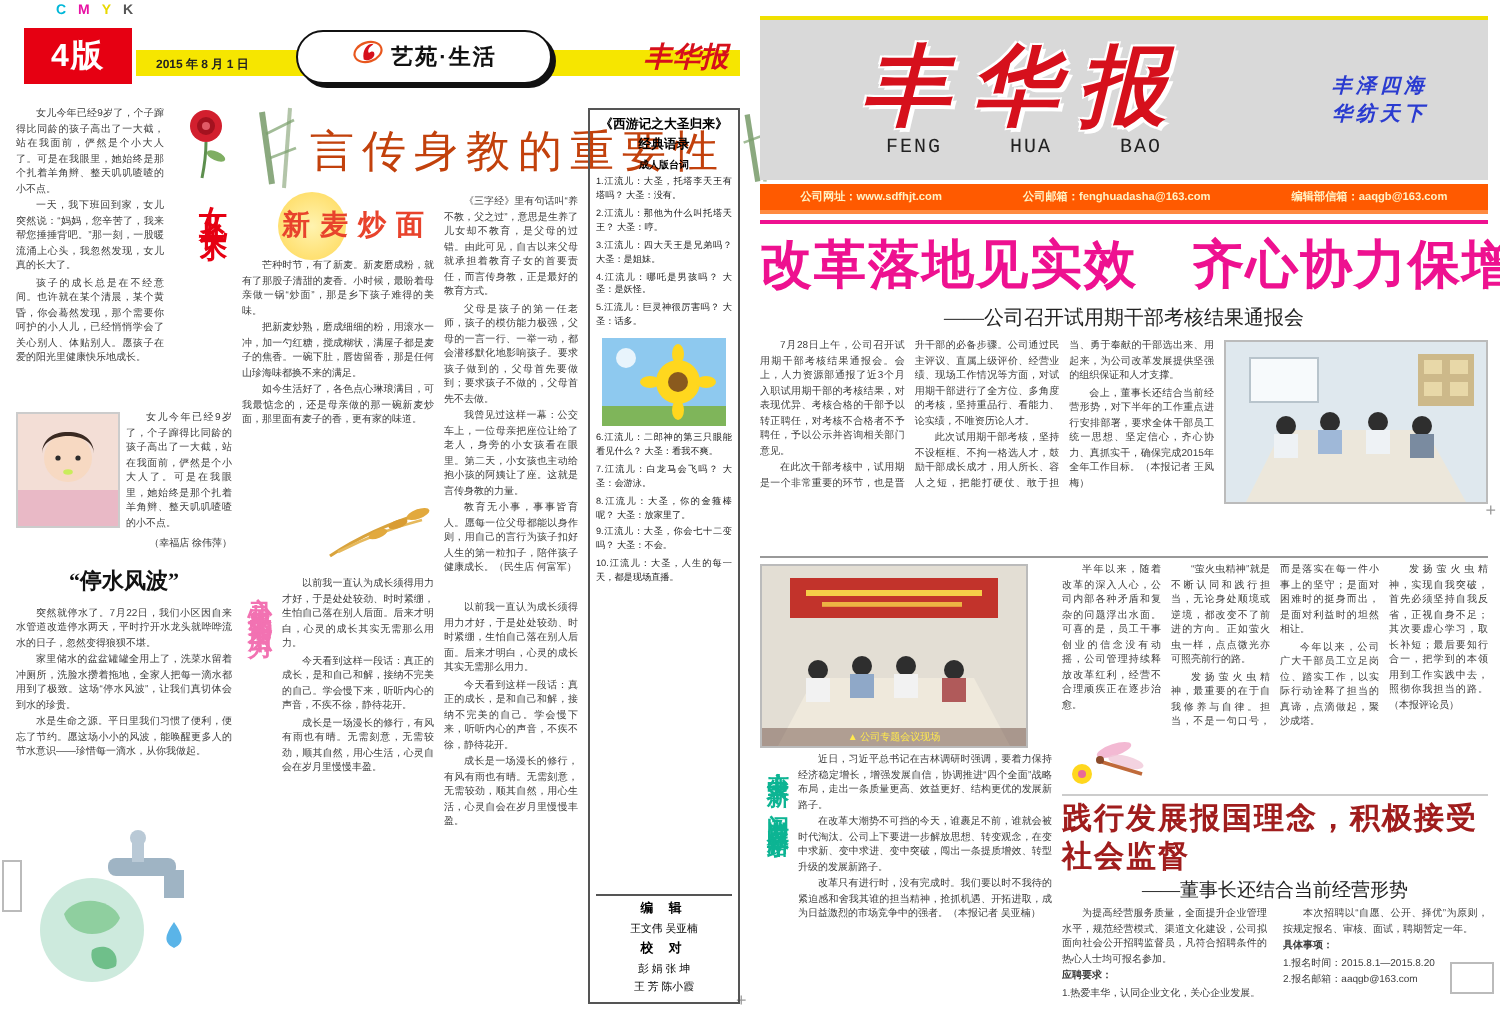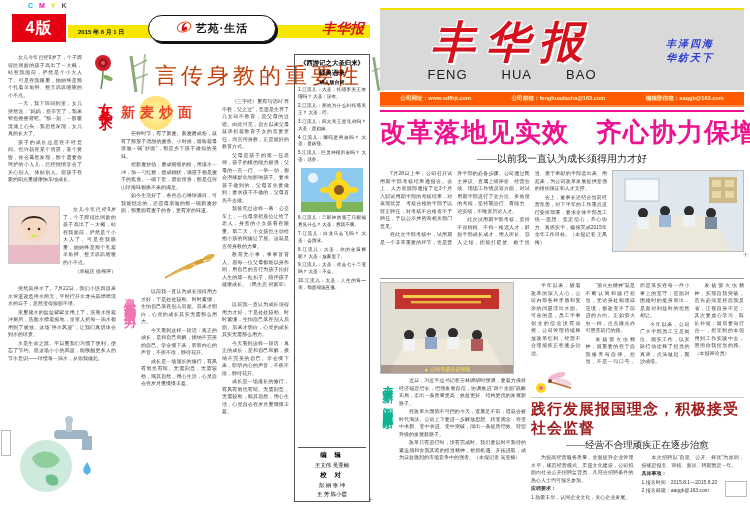--- a/index.html
+++ b/index.html
@@ -35,21 +35,21 @@
 .photorow .txt{flex:1;overflow:hidden}
 .girl{width:52px;height:58px;flex:none;border:1px solid #ccc}
 .waterbox{flex:1;margin-top:4px;display:flex;flex-direction:column;overflow:hidden}
 .wtitle{font-family:"Liberation Serif",serif;font-weight:bold;font-size:11px;text-align:center;line-height:1.6;color:#111;margin:4px 0 3px}
 .faucet{margin-top:auto;align-self:center}
 .midwrap{flex:1;display:flex;flex-direction:column;min-width:0}
 .titleband{height:44px;display:flex;align-items:center;justify-content:space-between}
 .maintitle{font-family:"Liberation Serif",serif;font-weight:normal;font-size:22px;color:#c2410c;letter-spacing:4px;white-space:nowrap}
 .midrow{flex:1;display:flex;gap:5px;min-height:0}
 .colB{width:96px;display:flex;flex-direction:column;min-height:0}
-.moon{position:relative;height:30px;display:flex;align-items:center;justify-content:flex-start}
+.moon{position:relative;height:30px;display:flex;align-items:center;justify-content:flex-end}
 .moon:before{content:"";position:absolute;left:18px;top:-2px;width:34px;height:34px;border-radius:50%;background:radial-gradient(#fff3b0,#ffe070 70%,rgba(255,224,112,0))}
 .ntitle{position:relative;font-family:"Liberation Serif",serif;font-weight:bold;font-size:14px;color:#e8432c;letter-spacing:5px}
 .ntext{height:118px;overflow:hidden;margin-top:2px}
 .wheat{align-self:flex-end;margin:2px 0}
 .mindrow{flex:1;display:flex;gap:3px;min-height:0;margin-top:2px}
 .vpink{writing-mode:vertical-rl;font-size:12px;font-weight:bold;color:#f272b2;letter-spacing:2px;flex:none}
 .mindtxt{flex:1;overflow:hidden}
 .colC{flex:1;display:flex;flex-direction:column;min-width:0}
 .colC .txt{flex:1;overflow:hidden}
 .colD{width:76px;border:1px solid #555;padding:3px 3px 2px;display:flex;flex-direction:column;font-size:4.6px;overflow:hidden}
@@ -60,21 +60,21 @@
 .staff{border-top:1px solid #555;margin-top:auto;padding-top:2px;text-align:center;line-height:1.7;font-size:5.4px}
 .staff .lab{font-weight:bold;font-size:6.4px;letter-spacing:3px}
 
 .pr{position:absolute;left:380px;top:8px;width:364px;height:494px;display:flex;flex-direction:column}
 .mast{height:82px;background:#d9d9d9;border-top:2px solid #f0e000;display:flex;padding:4px 6px 2px;gap:4px}
 .mast-left{width:88px;display:flex;flex-direction:column;align-items:center;justify-content:center;gap:2px}
 .company{font-size:7.5px;font-weight:bold;color:#111;line-height:1.3;text-align:left}
 .issue{font-size:8px;font-weight:bold;margin-top:2px}
 .mast-center{flex:1;display:flex;flex-direction:column;align-items:center;justify-content:center}
 .bigtitle{font-family:"DejaVu Serif","Liberation Serif",serif;font-weight:bold;font-style:italic;font-size:44px;color:#d6101c;letter-spacing:10px;line-height:1;text-shadow:2px 2px 0 #fff,-1px -1px 0 #fff,1px -1px 0 #fff,-1px 1px 0 #fff;white-space:nowrap}
-.pinyin{display:flex;gap:34px;font-family:Liberation Sans, sans-serif;font-size:13px;color:#222;margin-top:3px;letter-spacing:1px}
+.pinyin{display:flex;gap:34px;font-family:Liberation Mono, monospace;font-size:10px;color:#222;margin-top:3px;letter-spacing:1px}
 .mast-right{width:96px;display:flex;flex-direction:column;justify-content:center;gap:1px}
 .slogan{color:#2a3bd0;font-style:italic;font-weight:bold;font-size:10px;letter-spacing:2px;text-align:center;line-height:1.4}
 .dates{border-top:1px solid #999;margin-top:3px;padding-top:2px;font-size:6px;color:#111;line-height:1.5}
 .dates .issue-no{float:right;font-size:13px;font-weight:bold}
 .obar{height:15px;background:#ff5a00;margin-top:2px;display:flex;align-items:center;justify-content:space-around;border-bottom:2px solid #ff8a40}
 .obar span{font-size:5.6px;font-weight:bold;color:#fff3c4}
 .hlblock{margin-top:3px;border-top:2px solid #ee1190;padding-top:3px;text-align:center}
 .headline1{font-size:26px;font-weight:bold;color:#ee1190;letter-spacing:1px;white-space:nowrap}
 .subhead{font-size:10px;color:#222;margin-top:2px;font-family:"Liberation Serif",serif}
 .leadrow{display:flex;gap:5px;height:104px;margin-top:4px}
@@ -167,20 +167,21 @@
               </svg>
           </div>
           <div class="txt bt">
               <p class="para">女儿今年已经9岁了，个子蹿得比同龄的孩子高出了一大截，站在我面前，俨然是个小大人了。可是在我眼里，她始终是那个扎着羊角辫、整天叽叽喳喳的小不点。</p>
             </div>
         </div>
         <div class="by">（幸福店 徐伟萍）</div>
 
         <div class="waterbox">
           <div class="wtitle">
+            <div>“停水风波”</div>
           </div>
           <div class="bt" style="overflow:hidden;flex:1">
               <p class="para">突然就停水了。7月22日，我们小区因自来水管道改造停水两天，平时拧开水龙头就哗哗流水的日子，忽然变得狼狈不堪。</p>
               <p class="para">家里储水的盆盆罐罐全用上了，洗菜水留着冲厕所，洗脸水攒着拖地，全家人把每一滴水都用到了极致。这场“停水风波”，让我们真切体会到水的珍贵。</p>
               <p class="para">水是生命之源。平日里我们习惯了便利，便忘了节约。愿这场小小的风波，能唤醒更多人的节水意识——珍惜每一滴水，从你我做起。</p>
             </div>
           <div class="faucet">
             <svg width="92" height="84" viewBox="0 0 92 84">
                 <circle cx="30" cy="52" r="26" fill="#cdeadd"></circle>
                 <path d="M16 44 C22 34,40 36,44 46 C40 56,20 58,16 44Z" fill="#8fcf9f"></path>
@@ -321,21 +322,21 @@
     </div>
 
     <div class="obar">
       <span>公司网址：www.sdfhjt.com</span>
       <span>公司邮箱：fenghuadasha@163.com</span>
       <span>编辑部信箱：aaqgb@163.com</span>
     </div>
 
     <div class="hlblock">
       <div class="headline1">改革落地见实效　齐心协力保增长</div>
-      <div class="subhead">——以前我一直认为成长须得用力才好</div>
+      <div class="subhead">——公司召开试用期干部考核结果通报会</div>
     </div>
 
     <div class="leadrow">
       <div class="leadtxt bt">
           <p class="para">7月28日上午，公司召开试用期干部考核结果通报会。会上，人力资源部通报了近3个月入职试用期干部的考核结果，对表现优异、考核合格的干部予以转正聘任，对考核不合格者不予聘任，予以公示并咨询相关部门意见。</p>
           <p class="para">在此次干部考核中，试用期是一个非常重要的环节，也是晋升干部的必备步骤。公司通过民主评议、直属上级评价、经营业绩、现场工作情况等方面，对试用期干部进行了全方位、多角度的考核，坚持重品行、看能力、论实绩，不唯资历论人才。</p>
           <p class="para">此次试用期干部考核，坚持不设框框、不拘一格选人才，鼓励干部成长成才，用人所长、容人之短，把能打硬仗、敢于担当、勇于奉献的干部选出来、用起来，为公司改革发展提供坚强的组织保证和人才支撑。</p>
           <p class="para">会上，董事长还结合当前经营形势，对下半年的工作重点进行安排部署，要求全体干部员工统一思想、坚定信心，齐心协力、真抓实干，确保完成2015年全年工作目标。（本报记者 王凤梅）</p>
         </div>
       <div class="photo1">
@@ -409,21 +410,21 @@
                 <ellipse cx="24" cy="8" rx="9" ry="3" fill="#f0a8c8" opacity=".8" transform="rotate(-18 24 8)"></ellipse>
                 <ellipse cx="30" cy="14" rx="9" ry="3" fill="#f0c8d8" opacity=".8" transform="rotate(14 30 14)"></ellipse>
                 <path d="M18 14 L38 20" stroke="#c06a3a" stroke-width="1.8"></path>
                 <circle cx="17" cy="13" r="2" fill="#8a4a2a"></circle>
               </svg>
           </div>
         </div>
 
         <div class="recruit">
           <div class="rechead">践行发展报国理念，积极接受社会监督</div>
-          <div class="recsub">——经营不合理顽疾正在逐步治愈</div>
+          <div class="recsub">——董事长还结合当前经营形势</div>
           <div class="reccols bt">
             <div>
               <p class="para">为提高经营服务质量，全面提升企业管理水平，规范经营模式、渠道文化建设，公司拟面向社会公开招聘监督员，凡符合招聘条件的热心人士均可报名参加。</p>
               <p class="recline reclabel">应聘要求：</p>
               <div>
                   <p class="recline">1.热爱丰华，认同企业文化，关心企业发展。</p>
                 </div>
             </div>
             <div>
               <p class="para">本次招聘以“自愿、公开、择优”为原则，按规定报名、审核、面试，聘期暂定一年。</p>

